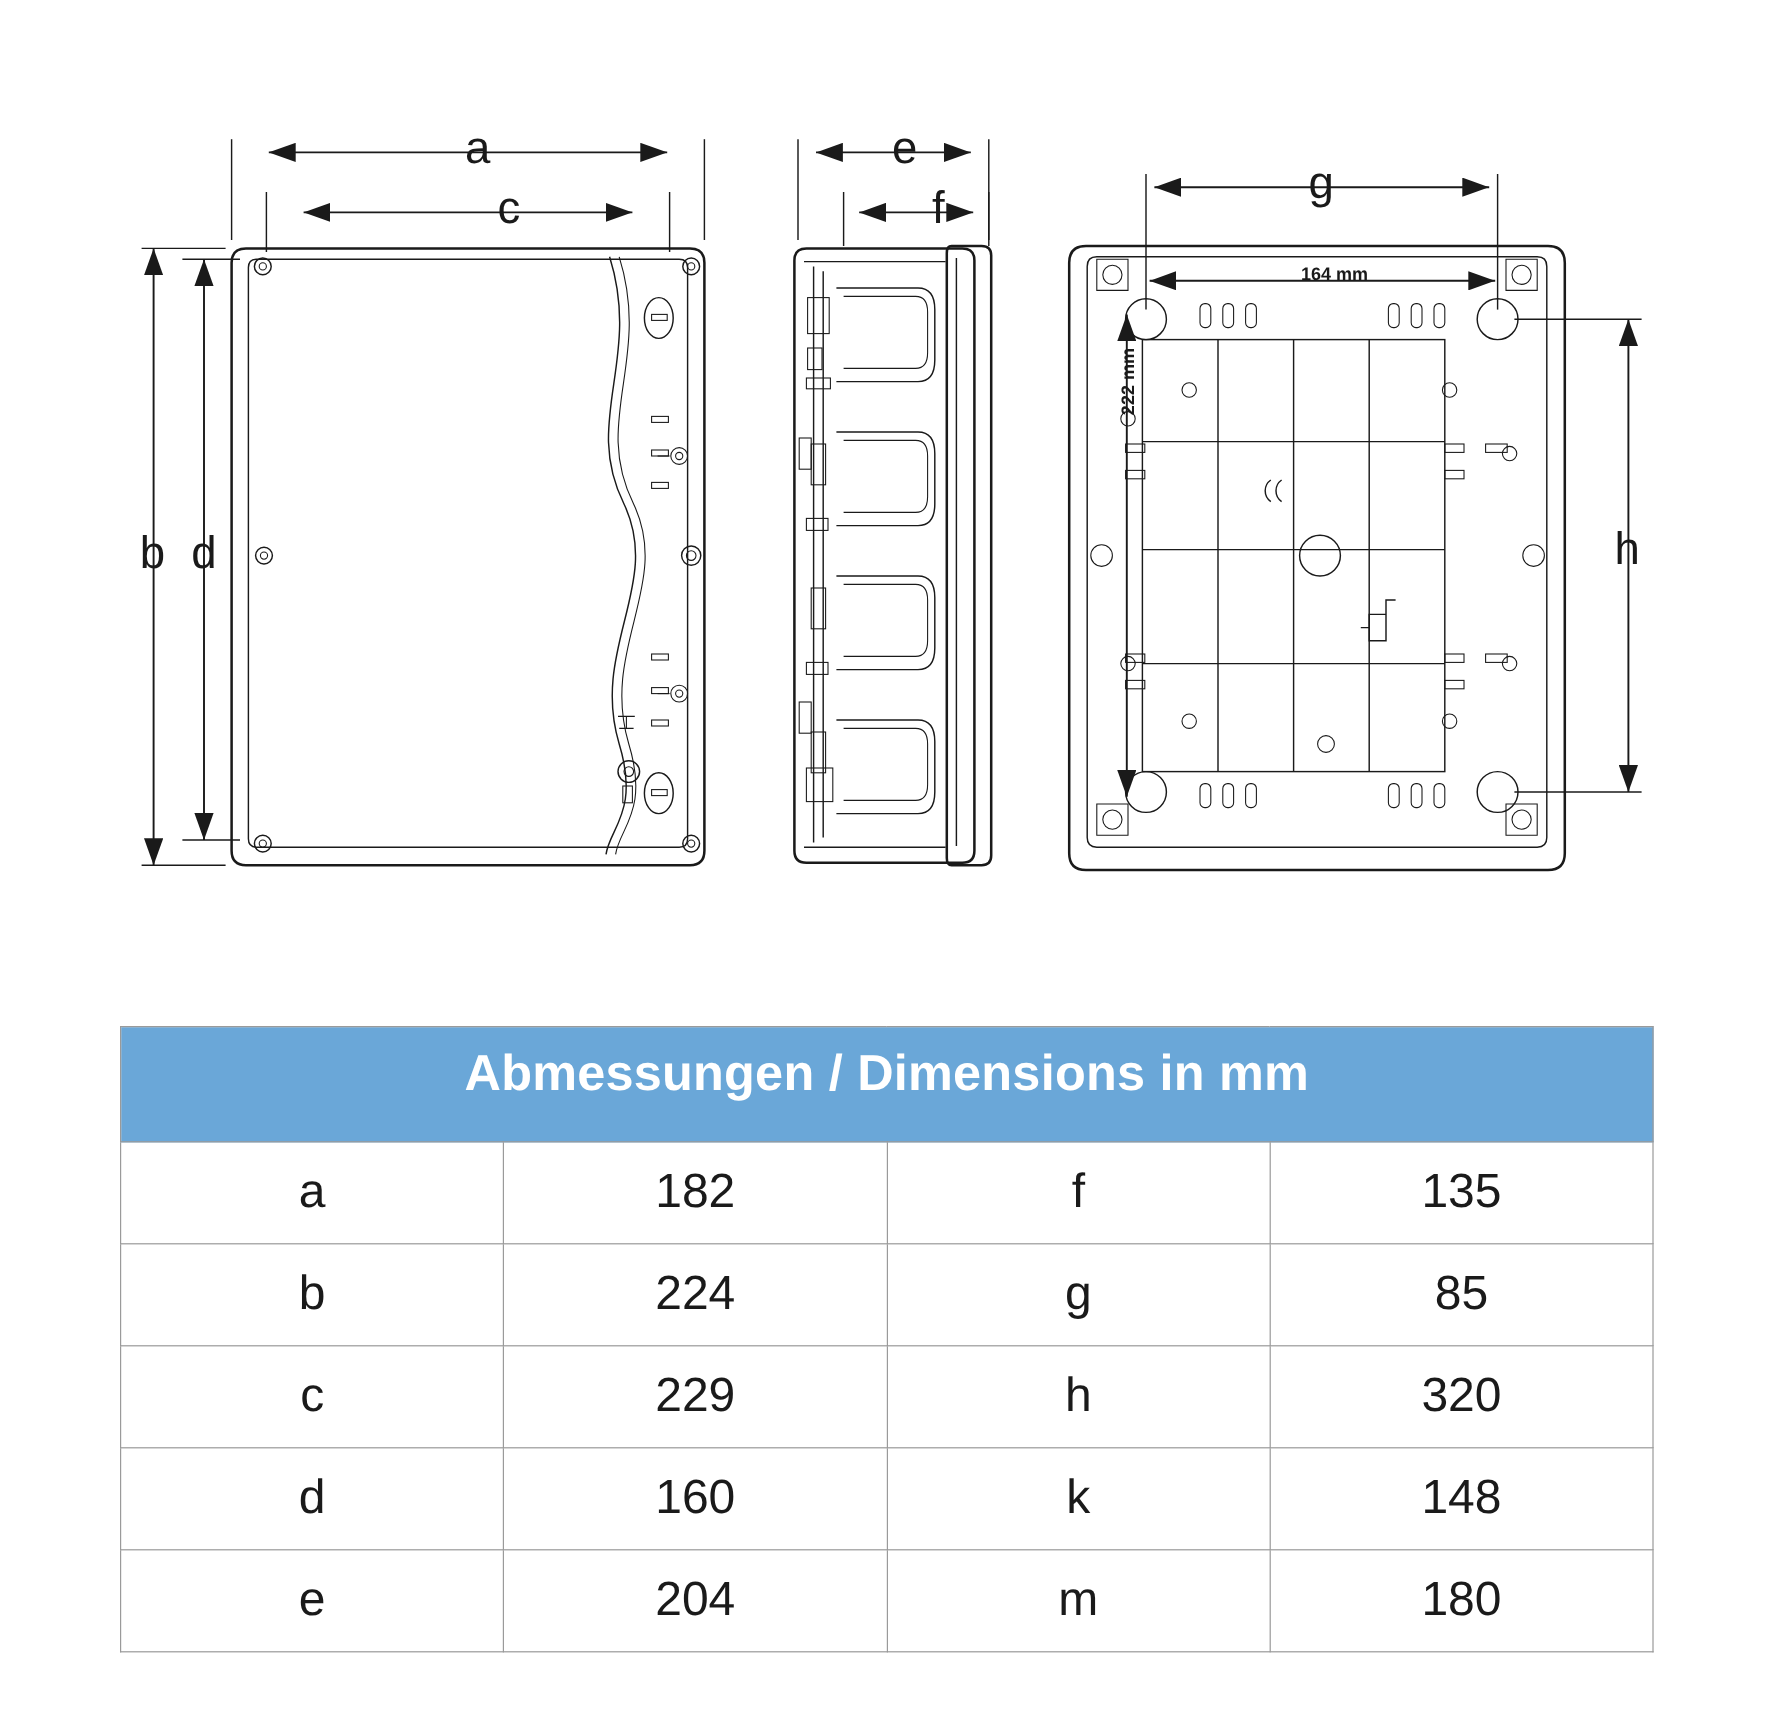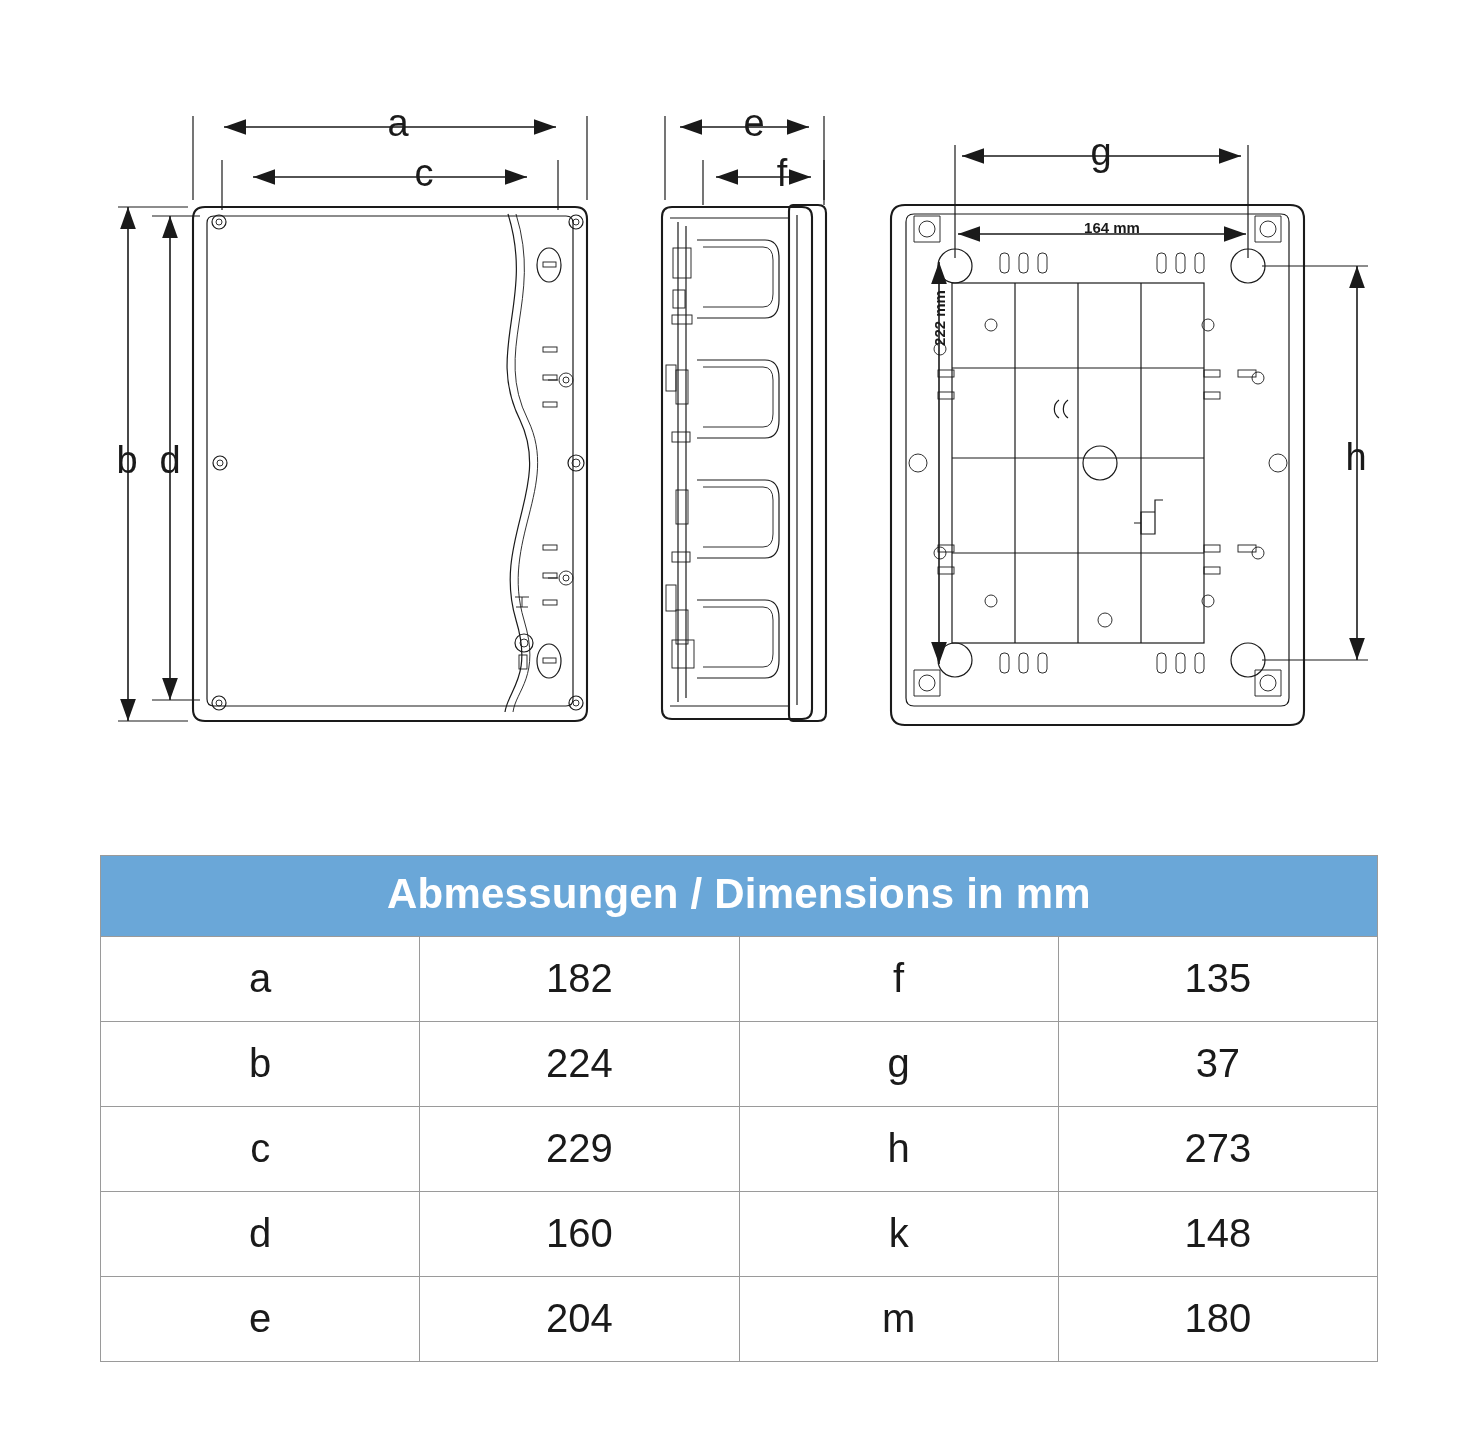--- a/index.html
+++ b/index.html
@@ -65,21 +65,21 @@
   table.dimtable {
     border-collapse: collapse;
     width: 100%;
     table-layout: fixed;
   }
   table.dimtable th.title {
     background: #6aa7d8;
     color: #ffffff;
     font-size: 42px;
     font-weight: bold;
-    padding: 14px 0 18px 0;
+    padding: 14px 0 33px 0;
     border: 1.5px solid #9a9a9a;
     text-align: center;
     letter-spacing: 0.2px;
   }
   table.dimtable td {
     border: 1.5px solid #9a9a9a;
     text-align: center;
     font-size: 40px;
     padding: 13px 0 15px 0;
     color: #1a1a1a;
@@ -314,27 +314,27 @@
       <tr>
         <td class="key">a</td>
         <td class="val">182</td>
         <td class="key">f</td>
         <td class="val">135</td>
       </tr>
       <tr>
         <td class="key">b</td>
         <td class="val">224</td>
         <td class="key">g</td>
-        <td class="val">37</td>
+        <td class="val">85</td>
       </tr>
       <tr>
         <td class="key">c</td>
         <td class="val">229</td>
         <td class="key">h</td>
-        <td class="val">273</td>
+        <td class="val">320</td>
       </tr>
       <tr>
         <td class="key">d</td>
         <td class="val">160</td>
         <td class="key">k</td>
         <td class="val">148</td>
       </tr>
       <tr>
         <td class="key">e</td>
         <td class="val">204</td>

